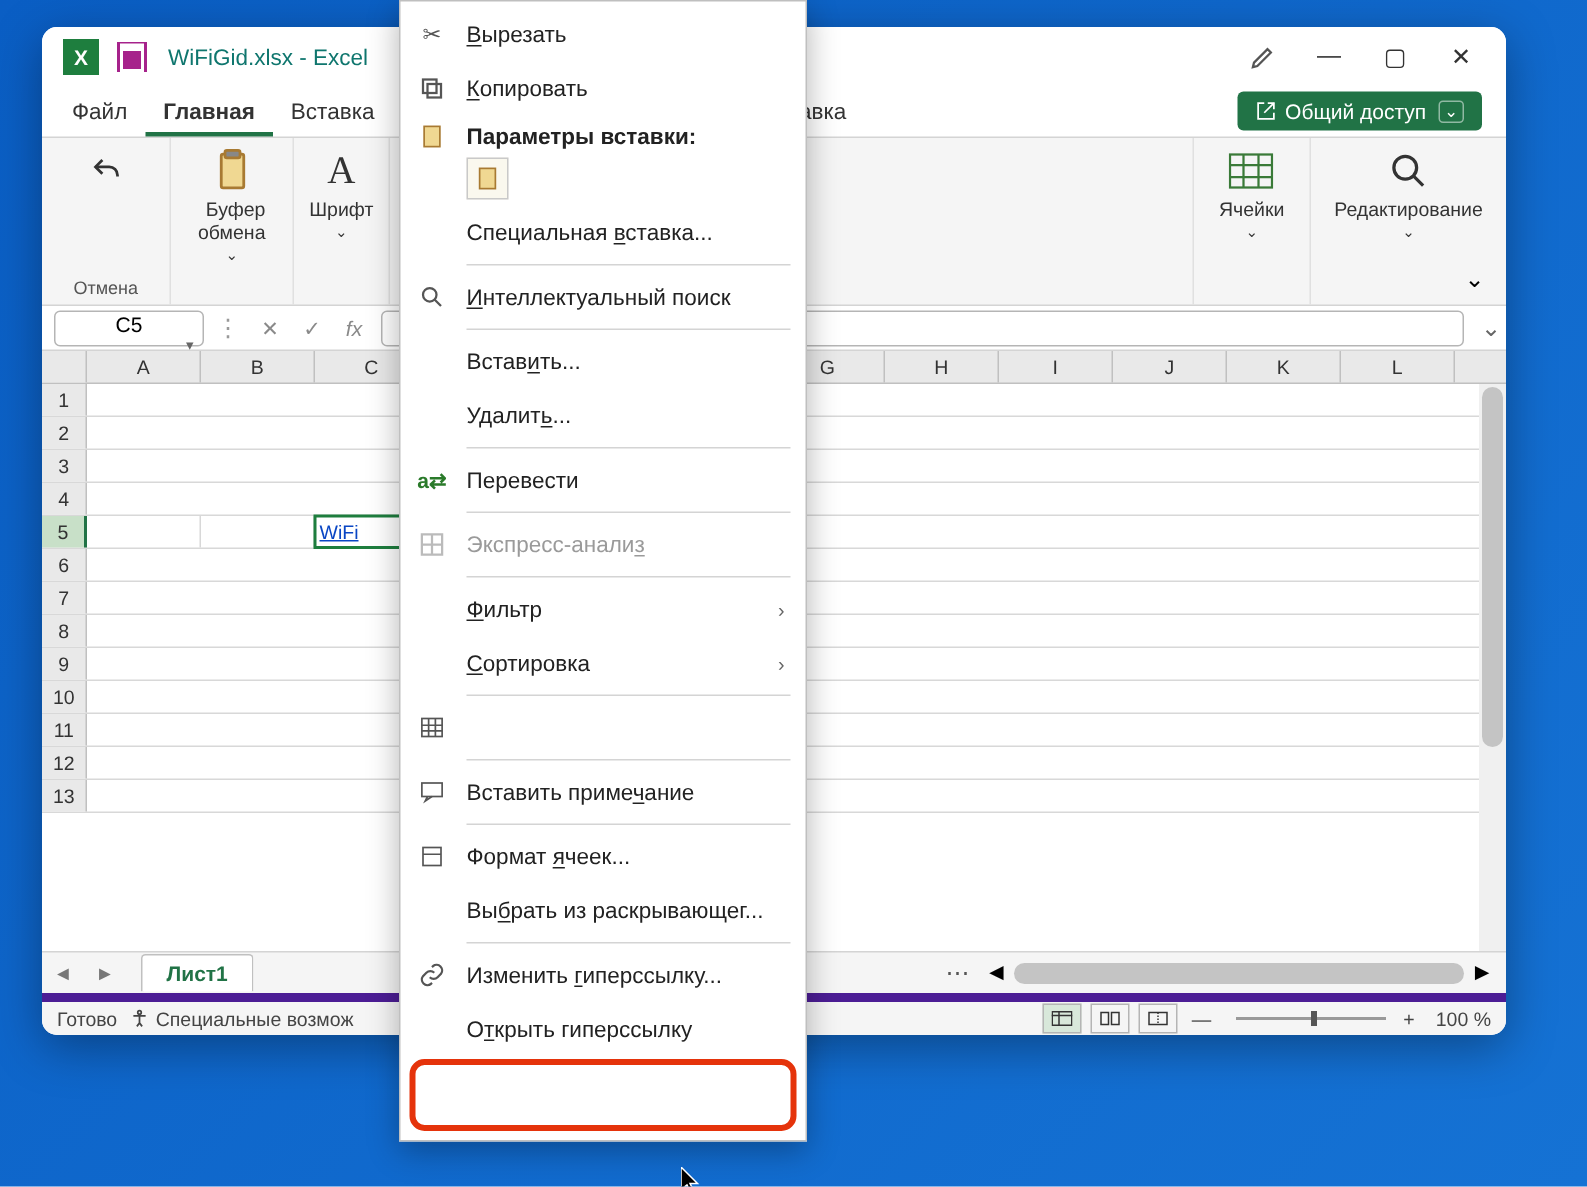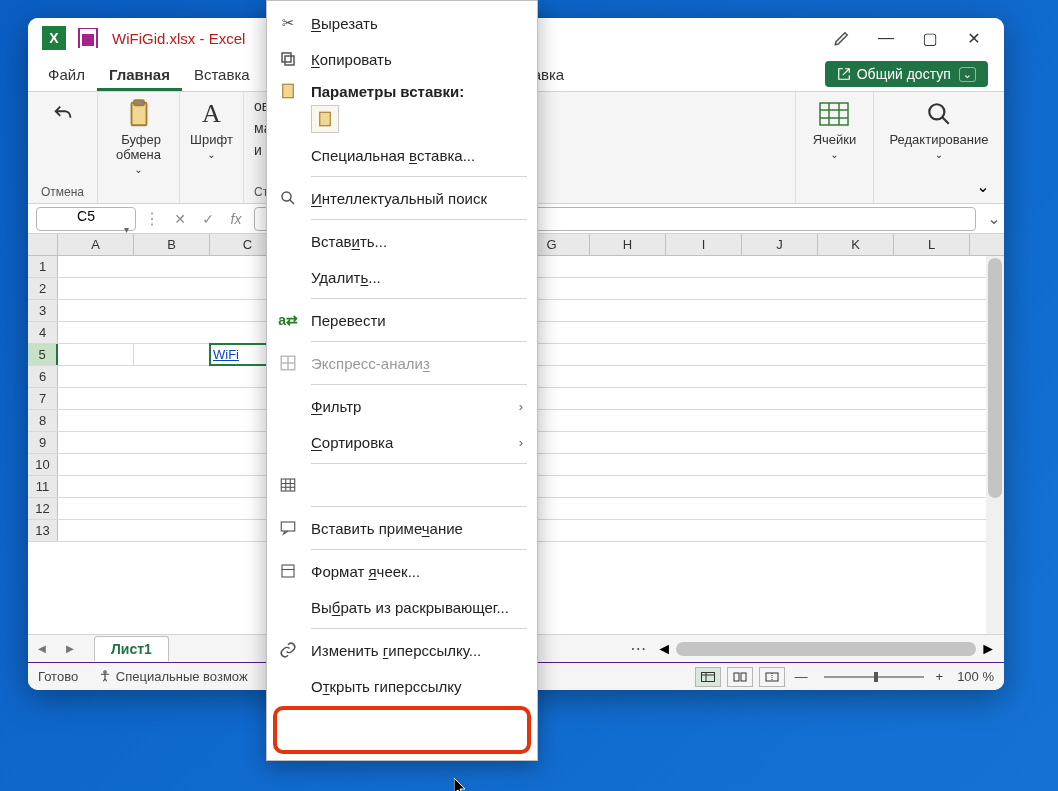--- a/index.html
+++ b/index.html
@@ -2,21 +2,21 @@
 <html><head>
 <meta charset="utf-8">
 <style>
 * { box-sizing: border-box; margin: 0; padding: 0; font-family: "Segoe UI", Arial, sans-serif; }
 body { width: 1058px; height: 791px; background: linear-gradient(135deg, #0a5ec4 0%, #1572d4 100%); overflow: hidden; position: relative; }
 .window { position: absolute; left: 28px; top: 18px; width: 976px; height: 672px; background: #fff; border-radius: 10px; box-shadow: 0 8px 32px rgba(0,0,0,.35); display: flex; flex-direction: column; overflow: hidden; }
 .titlebar { height: 40px; display: flex; align-items: center; padding: 0 8px; background: #fff; }
 .titlebar .app-icon { width: 24px; height: 24px; background: #1e7e3e; margin: 0 12px 0 6px; display:flex; align-items:center; justify-content:center; color:#fff; font-weight:bold; font-size:14px; }
 .titlebar .save-icon { width:20px; height:20px; background:#a6228b; margin-right:14px; display:flex; align-items:center; justify-content:center; }
 .titlebar .save-icon::after { content:""; width:12px; height:12px; border:2px solid #fff; border-top:5px solid #fff; }
-.titlebar .title { font-size: 15px; color:#b91c1c; }
+.titlebar .title { font-size: 15px; color:#0f766e; }
 .titlebar .spacer { flex:1; }
 .win-btns { display:flex; align-items:center; }
 .win-btn { width:44px; height:32px; display:flex; align-items:center; justify-content:center; color:#333; font-size:16px; }
 .brush-icon { width:44px; height:32px; display:flex; align-items:center; justify-content:center; color:#555; }
 .menubar { height:34px; display:flex; align-items:flex-end; padding:0 8px; border-bottom:1px solid #d4d4d4; background:#fff; gap:0; }
 .menubar .mitem { padding:6px 12px 8px; font-size:15px; color:#333; cursor:pointer; }
 .menubar .mitem.active { border-bottom:3px solid #217346; font-weight:600; padding-bottom:5px; }
 .share-btn { margin-left:auto; background:#217346; color:#fff; border-radius:4px; padding:5px 12px; font-size:14px; display:flex; align-items:center; gap:6px; margin-bottom:4px; margin-right:8px; }
 .share-btn .chev { border:1px solid rgba(255,255,255,.5); border-radius:3px; padding:0 3px; font-size:11px; margin-left:2px; }
 .ribbon { height:112px; background:#f5f5f5; border-bottom:1px solid #d4d4d4; display:flex; position:relative; }
@@ -45,21 +45,21 @@
 .cell { width:76px; border-right:1px solid #d8d8d8; font-size:13px; padding:0 3px; line-height:22px; color:#0a46c4; text-decoration:underline; overflow:hidden; }
 .cell.sel { outline:2px solid #1e7e3e; outline-offset:-1px; }
 .vscroll { position:absolute; right:0; top:0; bottom:0; width:18px; background:#f0f0f0; }
 .vscroll .thumb { position:absolute; left:2px; right:2px; top:2px; height:240px; background:#c4c4c4; border-radius:8px; }
 .tabbar { height:28px; display:flex; align-items:center; background:#f5f5f5; border-top:1px solid #d4d4d4; }
 .navarrow { width:28px; text-align:center; color:#777; font-size:13px; }
 .sheet-tab { padding:4px 16px; background:#fff; border:1px solid #c0c0c0; border-bottom:none; font-size:14px; font-weight:600; color:#217346; border-radius:3px 3px 0 0; }
 .tab-dots { margin-left:auto; margin-right:10px; color:#555; }
 .hscroll { display:flex; align-items:center; gap:4px; margin-right:8px; }
 .hscroll .track { width:300px; height:14px; background:#c4c4c4; border-radius:7px; }
-.statusbar { height:28px; display:flex; align-items:center; background:#f5f5f5; border-top:1px solid #4c1d95; font-size:13px; color:#444; padding:0 10px; gap:20px; }
+.statusbar { height:28px; display:flex; align-items:center; background:#f5f5f5; border-top:6px solid #4c1d95; font-size:13px; color:#444; padding:0 10px; gap:8px; }
 .status-right { margin-left:auto; display:flex; align-items:center; gap:6px; }
 .view-btn { width:26px; height:20px; border:1px solid #b5b5b5; display:flex; align-items:center; justify-content:center; font-size:11px; }
 .view-btn.active { background:#d8e8da; }
 .zoom-slider { width:100px; height:2px; background:#999; position:relative; margin:0 6px; }
 .zoom-slider::after { content:""; position:absolute; left:50%; top:-4px; width:4px; height:10px; background:#555; }
 
 
 .ctxmenu { position:absolute; left:266px; top:0; width:272px; background:#fff; border:1px solid #bfbfbf; box-shadow:0 6px 20px rgba(0,0,0,.3); padding:4px 0; z-index:50; }
 .ctxmenu .mi { display:flex; align-items:center; height:36px; padding:0 14px 0 10px; font-size:15px; color:#222; gap:12px; cursor:default; }
 .ctxmenu .mi.disabled { color:#9a9a9a; }
@@ -109,21 +109,21 @@
           <path d="M14 3h7v7"></path>
           <path d="M21 3L10 14"></path>
           <path d="M21 14v7H3V3h7"></path>
         </svg>
       <span>Общий доступ</span>
       <span class="chev">⌄</span>
     </div>
   </div>
 
   <div class="ribbon">
-    <div class="rgroup" style="width:70px">
+    <div class="rgroup" style="width:86px">
       <div class="top">
         <div class="ricon">
           <span class="ico">
               <svg class="undo-ico" viewBox="0 0 24 24" fill="none" stroke="#333" stroke-width="2">
                 <path d="M9 14L4 9l5-5"></path>
                 <path d="M4 9h10a6 6 0 016 6v1"></path>
               </svg>
             </span>
         </div>
       </div>

